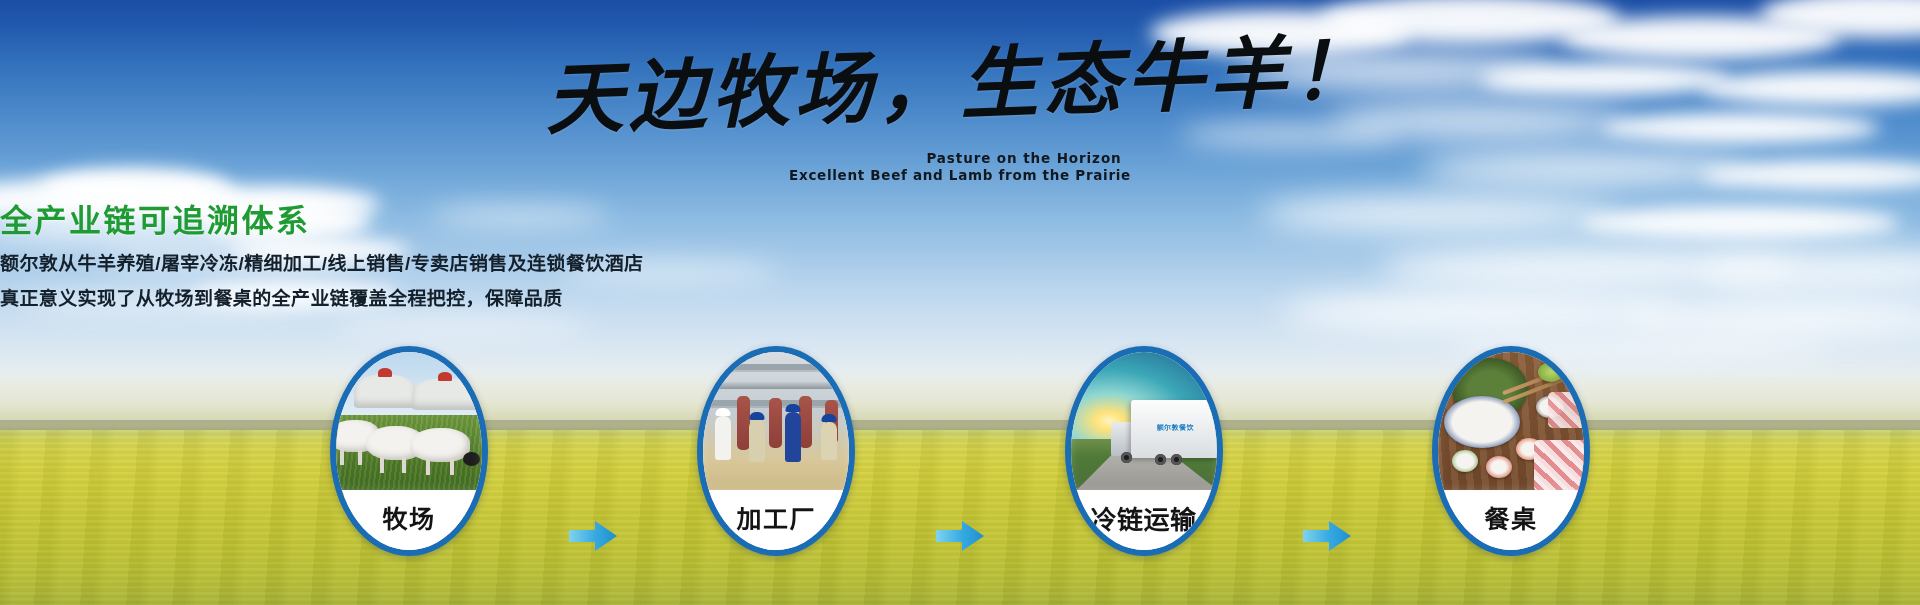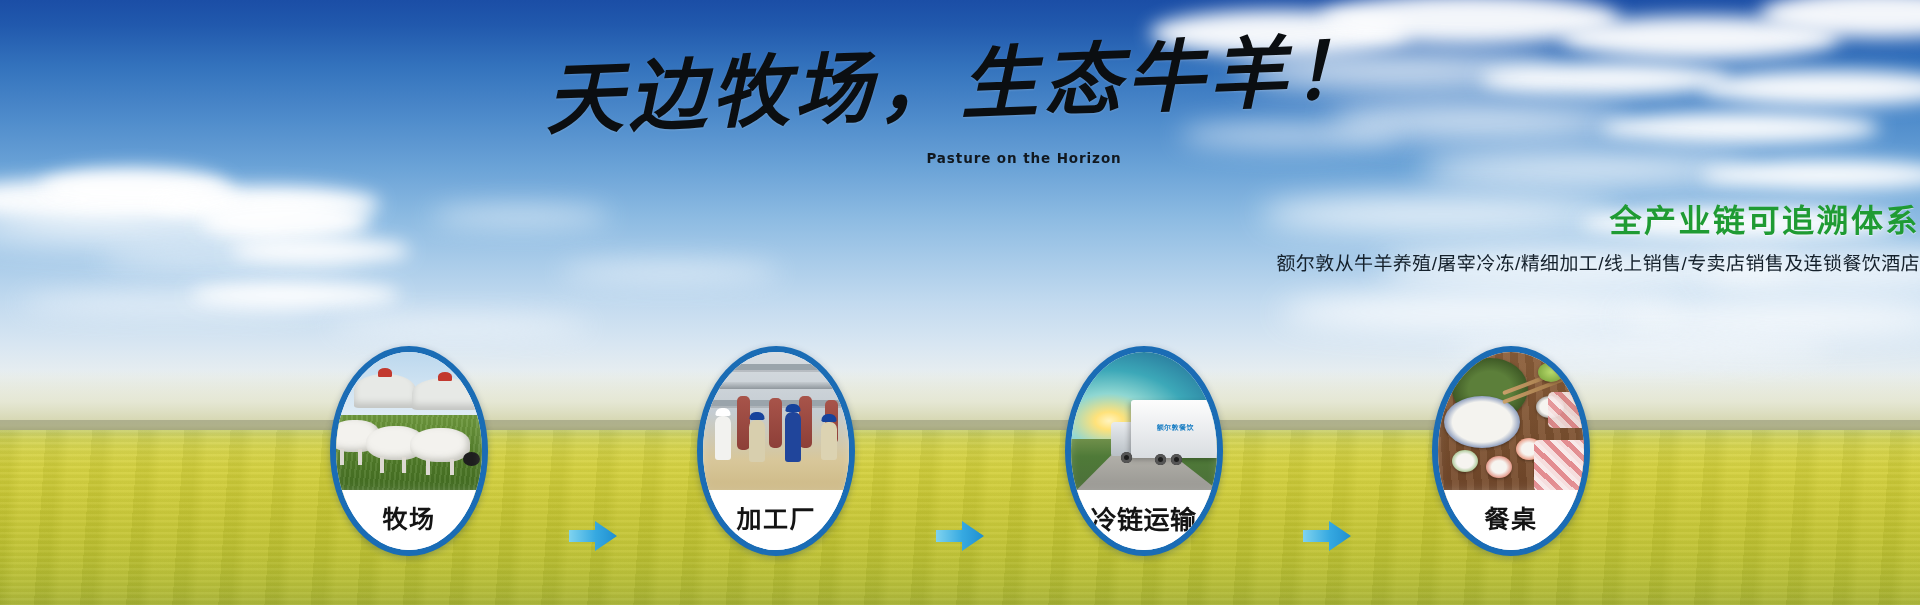--- a/index.html
+++ b/index.html
@@ -133,38 +133,38 @@
   }
   .en-lines .en1 { padding-left: 104px; margin-left: 24px; }
   .en-lines .en2 { letter-spacing: 0.7px; }
 
   
   .green-heading {
     position: absolute;
     left: 0;
     top: 195px;
     width: 1920px;
-    text-align: right;
+    text-align: left;
     font-size: 32px;
     font-weight: 700;
     color: #1f9b33;
     letter-spacing: 2.5px;
     text-shadow: 0 1px 1px rgba(255,255,255,0.55);
   }
 
   
   .desc {
     position: absolute;
     left: 0;
     width: 1920px;
-    text-align: right;
+    text-align: left;
     color: #14202b;
     font-size: 19px;
     letter-spacing: 0.4px;
-    font-weight: 400;
+    font-weight: 700;
   }
   .desc.l1 { top: 248px; }
   .desc.l2 { top: 283px; }
 
   
   .flow {
     position: absolute;
     left: 330px;
     top: 346px;
     width: 1260px;
@@ -329,25 +329,27 @@
   <div class="cloud soft" style="left:1620px; top:298px; width:340px; height:40px;"></div>
   <div class="cloud wispy" style="left:1450px; top:336px; width:380px; height:26px;"></div>
 
   <div class="horizon-haze"></div>
   <div class="field"></div>
 
   <div class="calligraphy">天边牧场，生态牛羊！</div>
 
   <div class="en-lines">
     <div class="en1">Pasture on the Horizon</div>
+    <div class="en2">Excellent Beef and Lamb from the Prairie</div>
   </div>
 
   <div class="green-heading">全产业链可追溯体系</div>
 
   <div class="desc l1">额尔敦从牛羊养殖/屠宰冷冻/精细加工/线上销售/专卖店销售及连锁餐饮酒店</div>
+  <div class="desc l2">真正意义实现了从牧场到餐桌的全产业链覆盖全程把控，保障品质</div>
 
   <div class="flow">
 
     <div class="node">
       <div class="photo">
         <div class="scene">
           <div class="s1-sky"></div>
           <div class="s1-grass"></div>
           <div class="yurt" style="left:18px; top:22px; width:62px; height:34px;">
               <span class="roofdot"></span>

